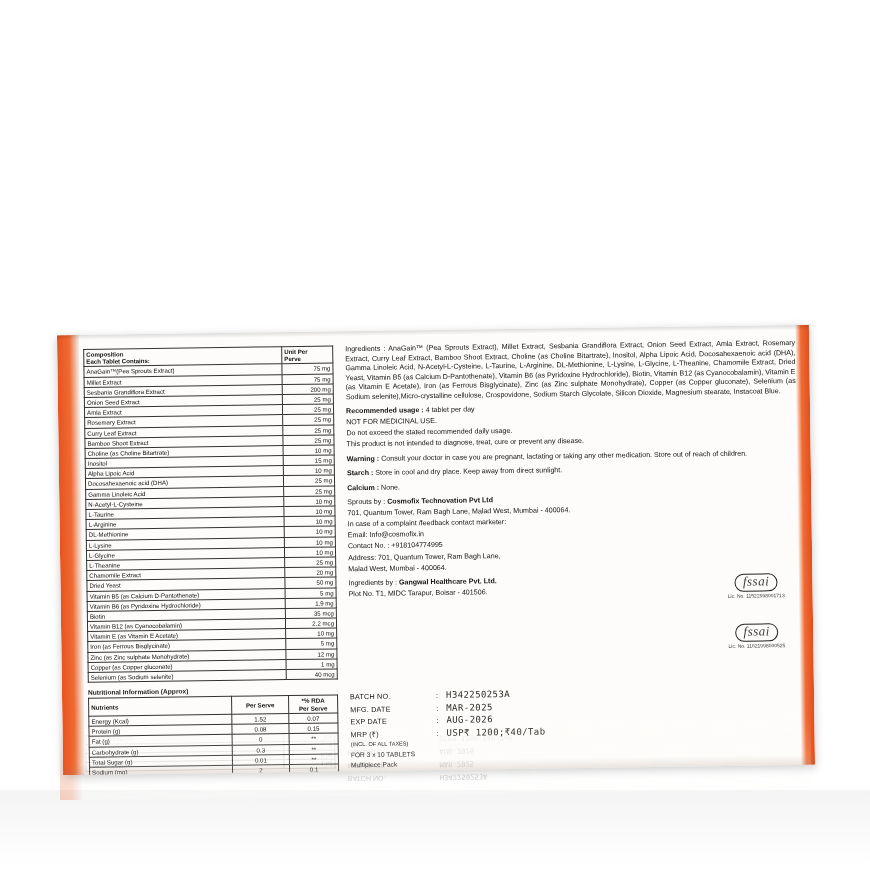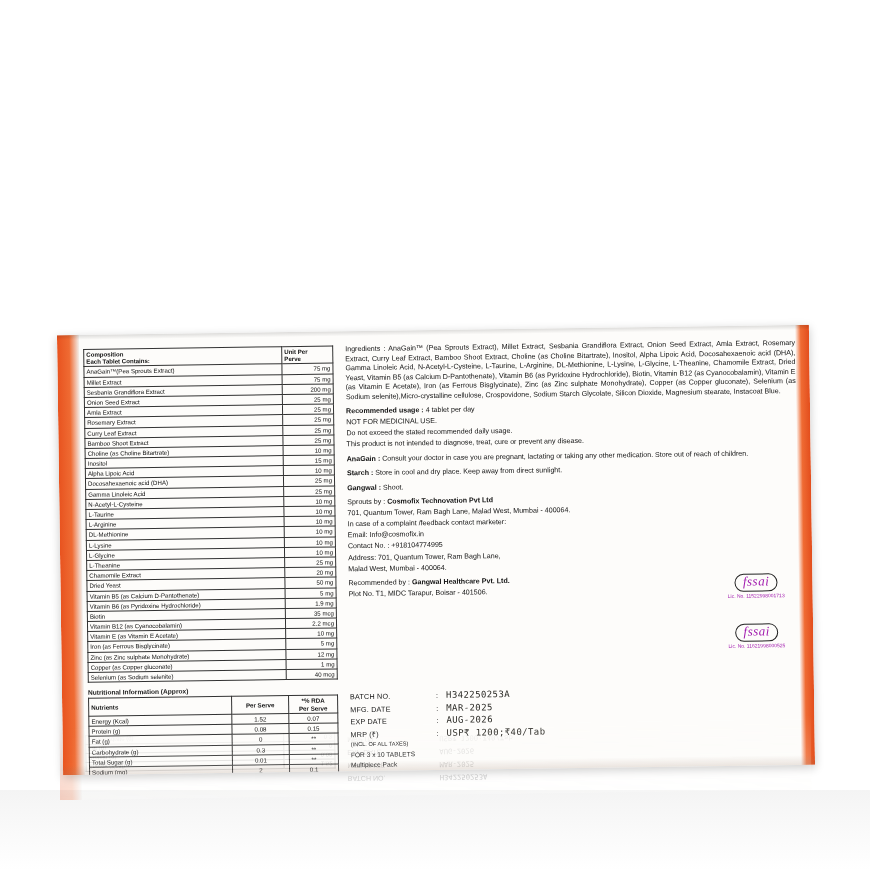--- a/index.html
+++ b/index.html
@@ -145,21 +145,21 @@
   .line { margin-bottom: 1.5px; }
   .blk { margin-bottom: 5px; }
 
   .addr-line { font-size: 7.1px; line-height: 1.36; }
 
   
   .fssai {
     position: absolute;
     right: 14px;
     text-align: center;
-    color: #a21caf;
+    color: #404040;
   }
   .fssai .mark {
     font-family: "Liberation Serif", serif;
     font-size: 13px;
     font-style: italic;
     letter-spacing: .5px;
     border: 1px solid #222;
     border-radius: 10px;
     padding: 0px 7px 1px 7px;
     display: inline-block;
@@ -460,47 +460,47 @@
           <div class="line">
             <b>Recommended usage :</b>
             <span>4 tablet per day</span>
           </div>
 
           <div class="line">NOT FOR MEDICINAL USE.</div>
           <div class="line">Do not exceed the stated recommended daily usage.</div>
           <div class="blk">This product is not intended to diagnose, treat, cure or prevent any disease.</div>
 
           <div class="blk">
-            <b>AnaGain :</b>
+            <b>Warning :</b>
             <span>Consult your doctor in case you are pregnant, lactating or taking any other medication. Store out of reach of children.</span>
           </div>
 
           <div class="blk">
             <b>Starch :</b>
             <span>Store in cool and dry place. Keep away from direct sunlight.</span>
           </div>
 
           <div class="blk">
-            <b>Gangwal :</b>
-            <span>Shoot.</span>
+            <b>Calcium :</b>
+            <span>None.</span>
           </div>
 
           <div class="line">
             <span>Sprouts by :</span>
             <b>Cosmofix Technovation Pvt Ltd</b>
           </div>
           <div class="line addr-line">701, Quantum Tower, Ram Bagh Lane, Malad West, Mumbai - 400064.</div>
           <div class="line addr-line">In case of a complaint /feedback contact marketer:</div>
           <div class="line addr-line">Email: Info@cosmofix.in</div>
           <div class="line addr-line">Contact No. : +918104774995</div>
           <div class="line addr-line">Address: 701, Quantum Tower, Ram Bagh Lane,</div>
           <div class="blk addr-line">Malad West, Mumbai - 400064.</div>
 
           <div class="line">
-            <span>Recommended by :</span>
+            <span>Ingredients by :</span>
             <b>Gangwal Healthcare Pvt. Ltd.</b>
           </div>
           <div class="line addr-line">Plot No. T1, MIDC Tarapur, Boisar - 401506.</div>
         </div>
 
         <div class="fssai" id="fssai-1">
           <div class="mark">fssai</div>
           <div class="lic">Lic. No. 11522998001713</div>
         </div>
         <div class="fssai" id="fssai-2">

